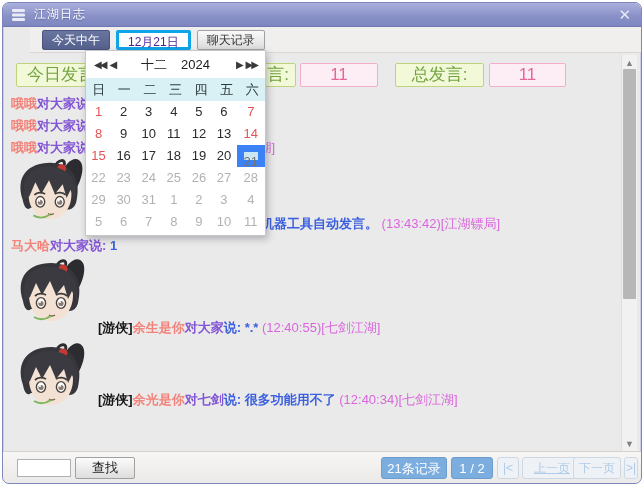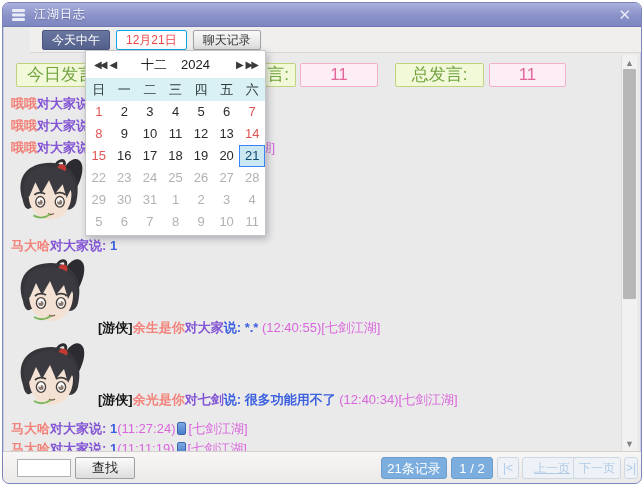--- a/index.html
+++ b/index.html
@@ -12,21 +12,21 @@
     background:linear-gradient(#aab0dd, #8a92c8 55%, #7d86c0);
     border-bottom:1px solid #6f78b0; border-radius:6px 6px 0 0;
     display:flex; align-items:center; padding:0 8px; }
   .title-icon { width:16px; height:14px; margin-right:7px; display:inline-flex; }
   .title-text { color:#fff; font-size:12px; letter-spacing:1px; text-shadow:0 1px 1px #5a639a; }
   .close-x { position:absolute; right:10px; top:3px; color:#e8eaf5; font-size:15px; font-weight:bold; cursor:pointer; line-height:18px; }
   
   .tabbar { position:absolute; left:0; top:24px; width:100%; height:26px; background:#f0efee; border-bottom:1px solid #d8d7d5; display:flex; align-items:center; padding-left:12px; gap:6px;margin-left:27px; }
   .tab { font-size:12px; height:20px; line-height:18px; padding:0 9px; border-radius:2px; }
   .tab-dark { background:linear-gradient(#68759f,#55618d); color:#fff; border:1px solid #4a5580; }
-  .tab-date { background:#fff; color:#ef4444; border:1px solid #0ea5e9; }
+  .tab-date { background:#fff; color:#4c1d95; border:3px solid #0ea5e9; }
   .tab-btn { background:linear-gradient(#fafafa,#dcdcdc); color:#333; border:1px solid #a2a2a2; box-shadow:0 1px 1px #ccc; }
   
   .chat { position:absolute; left:0; top:50px; width:640px; height:400px; overflow:hidden; }
   .statbox { position:absolute; top:10px; height:24px; font-size:17px; line-height:22px; text-align:center; border-radius:2px; }
   .green { background:#f2f9d8; border:1px solid #bdd37e; color:#71a23e; }
   .pink { background:#fdeef5; border:1px solid #f3aecb; color:#e4679c; }
   .msg-row { position:absolute; height:18px; font-size:13px; line-height:17px; white-space:nowrap; }
   .seg { white-space:pre; font-weight:bold; }
   .seg.salmon { color:#f2837b; }
   .seg.violet { color:#8255d5; }
@@ -46,21 +46,21 @@
   .cal-header { height:27px; display:flex; align-items:center; padding:0 6px; color:#333; }
   .cal-nav { font-size:10px; color:#3a3a3a; cursor:pointer; padding:0 2px; letter-spacing:-2px; }
   .cal-title { flex:1; text-align:center; font-size:13px; color:#222; }
   .cal-title span { margin:0 7px; }
   .cal-dayrow { display:grid; grid-template-columns:repeat(7,1fr); background:#d9f1f4; height:23px; }
   .cal-dayrow span { text-align:center; line-height:23px; color:#2c3a3c; font-size:13px; }
   .cal-grid { display:grid; grid-template-columns:repeat(7,1fr); grid-auto-rows:22px; padding-bottom:2px; }
   .cal-cell { text-align:center; line-height:22px; color:#2b2b2b; cursor:pointer; font-size:13px; }
   .cal-cell.we { color:#e25555; }
   .cal-cell.dim { color:#b2b2b2; }
-  .cal-cell.sel { background:#cbe8f2; border:1px solid #3b82f6; line-height:20px; color:#0c4a6e; }
+  .cal-cell.sel { background:#cbe8f2; border:7px solid #3b82f6; line-height:20px; color:#737373; }
   .cal-footer { height:28px; display:flex; align-items:center; padding:0 6px 4px 6px; gap:5px; }
   .cal-clock { width:17px; height:17px; }
   .cal-spacer { flex:1; }
   .cal-btn { width:53px; height:21px; font-size:13px; line-height:19px; text-align:center;
     background:linear-gradient(#fcfcfc,#e3e3e3); border:1px solid #979797; border-radius:2px; color:#222; cursor:pointer; }
   
   .footerbar { position:absolute; left:0; bottom:0; width:100%; height:32px;
     background:linear-gradient(#f7f6f5,#eceae8); border-top:1px solid #d4d2d0; border-radius:0 0 6px 6px; z-index:60; }
   .search-input { position:absolute; left:14px; top:7px; width:54px; height:18px; border:1px solid #b0b0b0; background:#fff; font-size:12px; padding:0 3px; }
   .search-btn { position:absolute; left:72px; top:5px; width:60px; height:22px; font-size:13px;
@@ -151,25 +151,24 @@
     <circle cx="30" cy="48.5" r="2.6" fill="#8a7a70"></circle>
     <circle cx="50" cy="48.5" r="2.6" fill="#8a7a70"></circle>
     <circle cx="29" cy="47" r="1" fill="#fff"></circle>
     <circle cx="49" cy="47" r="1" fill="#fff"></circle>
     <path d="M38 60 Q41 62 44 60" stroke="#7a5a4a" stroke-width="1.5" fill="none"></path>
     <path d="M40 61 C34 65 28 65 23 62" stroke="#7db65a" stroke-width="2" fill="none"></path>
   </svg></div>
       <div class="msg-row" style="left: 8px; top: 42px;"><span class="seg salmon">哦哦</span><span class="seg violet">对大家说: </span></div>
       <div class="msg-row" style="left: 8px; top: 64px;"><span class="seg salmon">哦哦</span><span class="seg violet">对大家说: </span></div>
       <div class="msg-row" style="left: 8px; top: 86px;"><span class="seg salmon">哦哦</span><span class="seg violet">对大家说: </span><span class="seg magenta" style="position: absolute; left: 205px;">[七剑江湖]</span></div>
+      <div class="msg-row" style="left: 258px; top: 162px;"><span class="seg blue">机器工具自动发言。</span><span class="seg magenta"> (13:43:42)[江湖镖局]</span></div>
       <div class="msg-row" style="left: 8px; top: 184px;"><span class="seg salmon">马大哈</span><span class="seg violet">对大家说: </span><span class="seg blue">1</span></div>
       <div class="msg-row" style="left: 95px; top: 266px;"><span class="seg black">[游侠]</span><span class="seg salmon">余生是你</span><span class="seg violet">对大家</span><span class="seg blue">说: </span><span class="seg blue">*.*</span><span class="seg magenta"> (12:40:55)[七剑江湖]</span></div>
       <div class="msg-row" style="left: 95px; top: 338px;"><span class="seg black">[游侠]</span><span class="seg salmon">余光是你</span><span class="seg violet">对七剑</span><span class="seg blue">说: </span><span class="seg blue">很多功能用不了</span><span class="seg magenta"> (12:40:34)[七剑江湖]</span></div>
-      <div class="msg-row" style="left: 8px; top: 367px;"><span class="seg salmon">马大哈</span><span class="seg violet">对大家说: </span><span class="seg blue">1</span><span class="seg magenta">(11:27:24)</span><span class="phone"></span><span class="seg magenta">[七剑江湖]</span></div>
-      <div class="msg-row" style="left: 8px; top: 387px;"><span class="seg salmon">马大哈</span><span class="seg violet">对大家说: </span><span class="seg blue">1</span><span class="seg magenta">(11:11:19)</span><span class="phone"></span><span class="seg magenta">[七剑江湖]</span></div>
     </div>
 
   <div class="vscroll">
     <span class="scroll-arrow" style="top:3px;">▲</span>
     <span class="scroll-thumb"></span>
     <span class="scroll-arrow" style="bottom:3px;">▼</span>
   </div>
 
   <div class="calendar">
     <div class="cal-header">

